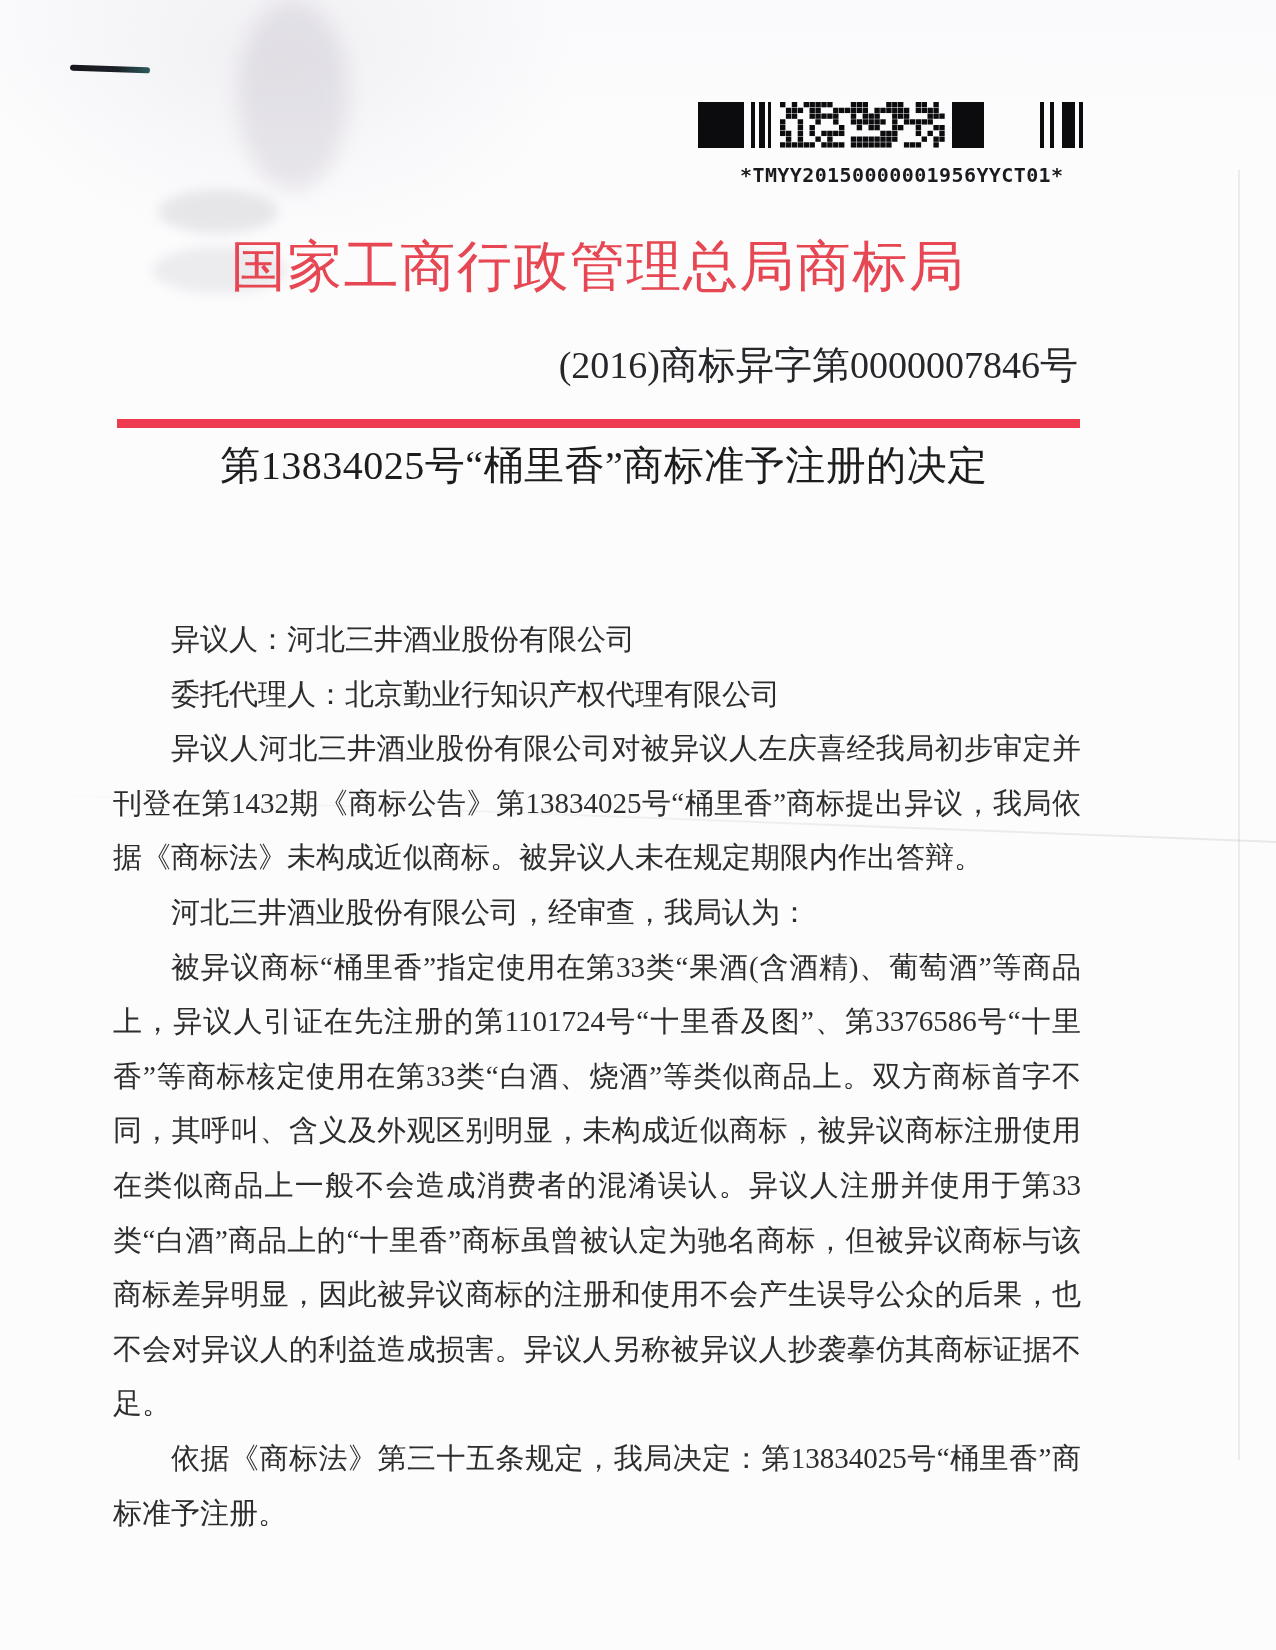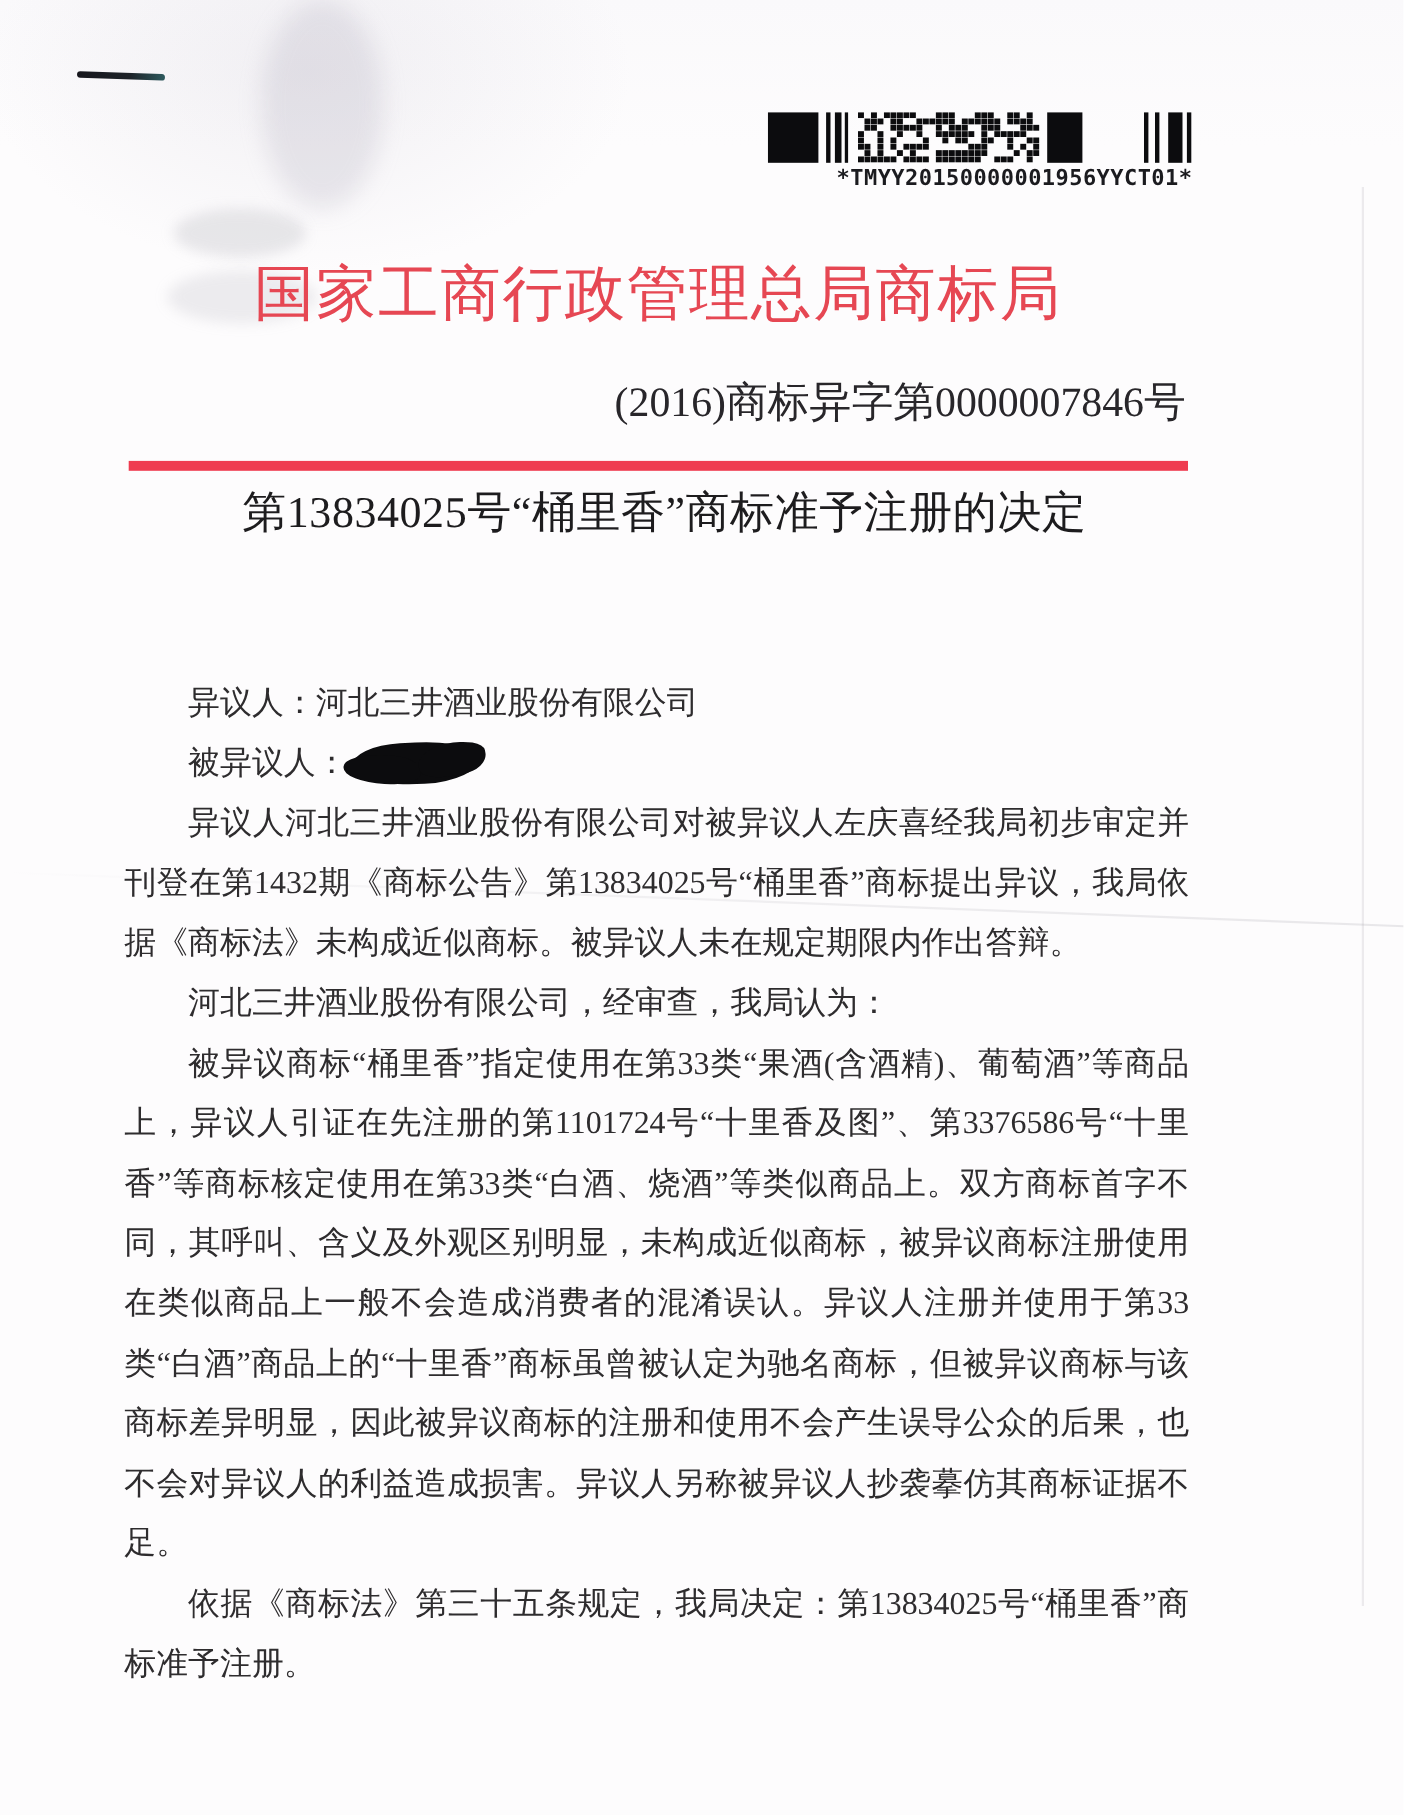--- a/index.html
+++ b/index.html
@@ -25,25 +25,24 @@
   .crease{
     position:absolute;left:0;top:792px;width:1300px;height:2px;
     background:linear-gradient(90deg,rgba(120,118,130,0) 0%,rgba(120,118,130,0.08) 35%,rgba(120,118,130,0.16) 100%);
     transform:rotate(2.2deg);transform-origin:left center;
   }
   .paper-edge{position:absolute;left:1238px;top:170px;width:2px;height:1290px;background:rgba(160,156,168,0.18);}
   
   .barcode-wrap{position:absolute;left:698px;top:102px;width:386px;}
   .barcode-svg{display:block;}
   .barcode-text{
-    margin-left:42px;margin-top:0;
+    margin-left:42px;margin-top:14px;
     font-family:"DejaVu Sans Mono","Liberation Mono",monospace;
     font-size:20px;font-weight:bold;letter-spacing:0.4px;color:#1b1b1f;
     white-space:nowrap;
-    text-align:right;
   }
   
   .agency-title{
     position:absolute;left:114px;top:230px;width:968px;
     text-align:center;font-size:55px;letter-spacing:1.5px;
     color:var(--title-red,#e64753);white-space:nowrap;
   }
   .doc-number{
     position:absolute;right:198px;top:340px;
     font-size:38px;color:#28262a;white-space:nowrap;
@@ -240,21 +239,21 @@
     <div class="barcode-text">*TMYY20150000001956YYCT01*</div>
   </div>
 
   <div class="agency-title">国家工商行政管理总局商标局</div>
   <div class="doc-number">(2016)商标异字第0000007846号</div>
   <div class="red-rule"></div>
   <div class="decision-title">第13834025号“桶里香”商标准予注册的决定</div>
 
   <div class="body-text">
     <div class="party-row"><span>异议人：</span><span>河北三井酒业股份有限公司</span></div>
-    <div class="party-row"><span>被异议人：</span><span class="scribble"></span></div>
+    <div class="party-row"><span>委托代理人：</span><span>北京勤业行知识产权代理有限公司</span></div>
 
     <p class="para">异议人河北三井酒业股份有限公司对被异议人左庆喜经我局初步审定并刊登在第1432期《商标公告》第13834025号“桶里香”商标提出异议，我局依据《商标法》未构成近似商标。被异议人未在规定期限内作出答辩。</p>
     <p class="para">河北三井酒业股份有限公司，经审查，我局认为：</p>
     <p class="para">被异议商标“桶里香”指定使用在第33类“果酒(含酒精)、葡萄酒”等商品上，异议人引证在先注册的第1101724号“十里香及图”、第3376586号“十里香”等商标核定使用在第33类“白酒、烧酒”等类似商品上。双方商标首字不同，其呼叫、含义及外观区别明显，未构成近似商标，被异议商标注册使用在类似商品上一般不会造成消费者的混淆误认。异议人注册并使用于第33类“白酒”商品上的“十里香”商标虽曾被认定为驰名商标，但被异议商标与该商标差异明显，因此被异议商标的注册和使用不会产生误导公众的后果，也不会对异议人的利益造成损害。异议人另称被异议人抄袭摹仿其商标证据不足。</p>
     <p class="para">依据《商标法》第三十五条规定，我局决定：第13834025号“桶里香”商标准予注册。</p>
   </div>
 
 </div>
 
 </body></html>

